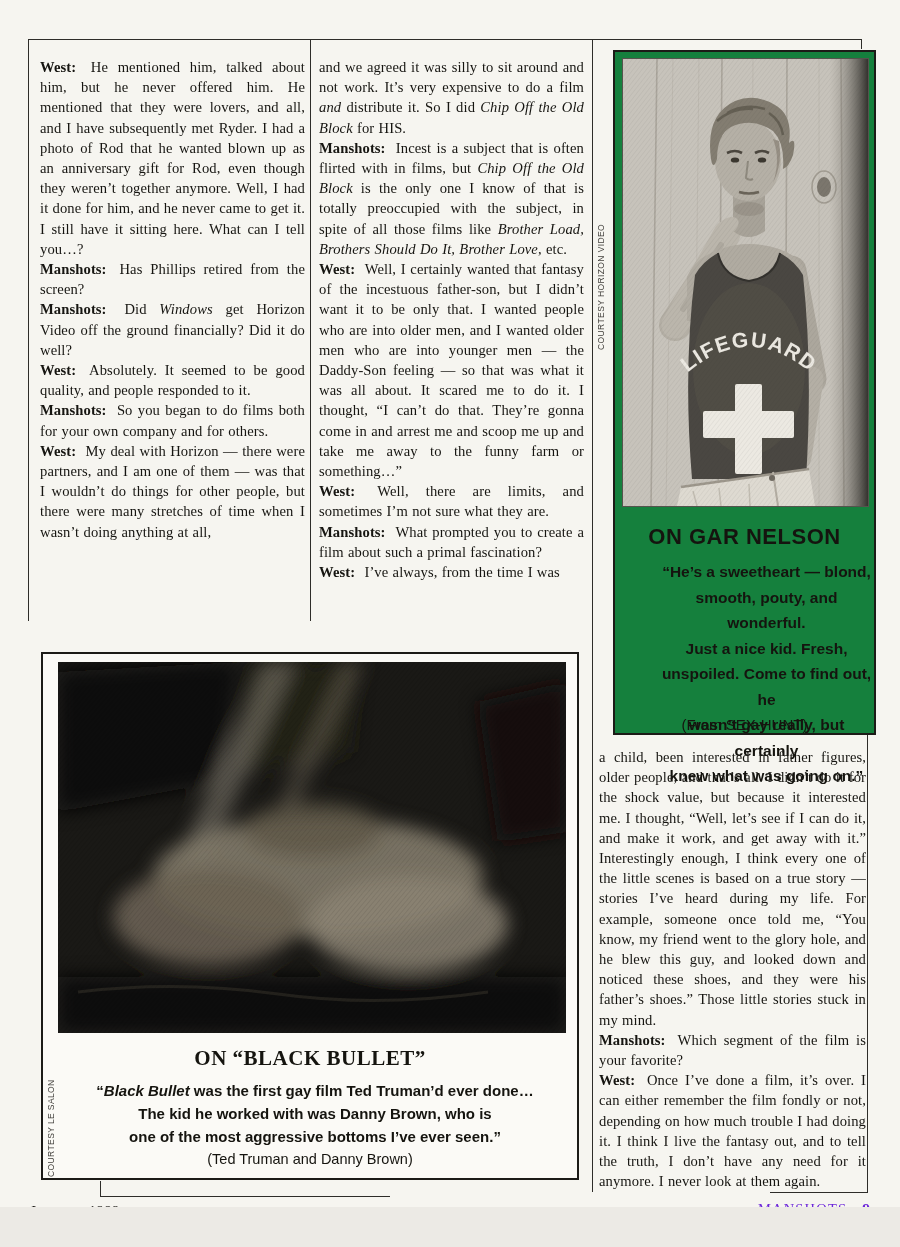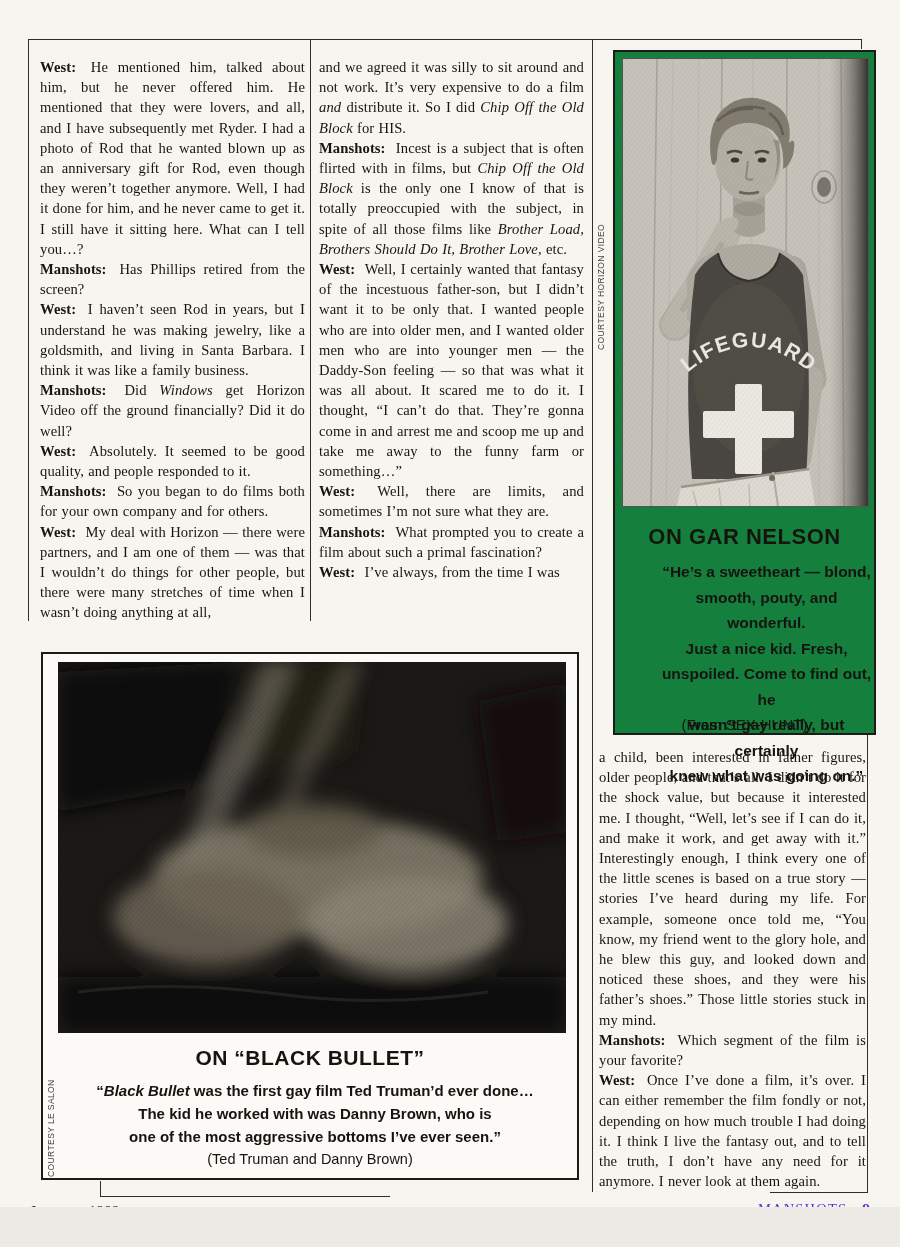--- a/index.html
+++ b/index.html
@@ -36,21 +36,21 @@
   .photo1 svg, .photo2 svg { display:block; width:100%; height:100%; }
   .cap { font-family:"Liberation Sans", sans-serif; text-align:center; width:100%; position:absolute; color:#15140f; }
   #s-title { top:472px; font-size:22px; font-weight:bold; letter-spacing:0.5px; }
   #s-quote { top:507px; font-size:15.5px; font-weight:bold; line-height:25.5px;padding-left:44px; }
   #s-attr  { top:664px; font-size:15px; }
 
   .feature-box { position:absolute; left:41px; top:652px; width:538px; height:528px;
                  background:#fbfaf6; border:2px solid #1c1b17; }
   .photo2 { position:absolute; left:15px; top:8px; width:508px; height:371px; background:#161513; }
   #credit-salon { left:3px; top:405px; height:118px; }
-  #f-title { top:392px; font-size:21px; font-weight:bold; letter-spacing:0.5px; }
+  #f-title { top:392px; font-size:21px; font-weight:bold; letter-spacing:0.5px;font-family:Liberation Serif, serif; }
   #f-quote { top:425px; font-size:15px; font-weight:bold; line-height:23px;padding-left:10px; }
   #f-attr  { top:497px; font-size:14.5px; }
 
   .footer-left  { position:absolute; left:30px; top:1202px; font-size:15.5px; color:#14130f; }
   .footer-left .yr { margin-left:30px; }
   .footer-right { position:absolute; left:700px; top:1200px; width:170px; text-align:right;
                   font-size:14.5px; letter-spacing:1.2px; color:#6d28d9; }
   .footer-right .pg { font-weight:bold; margin-left:15px; font-size:15.5px; letter-spacing:0; }
 </style>
 </head>
@@ -64,21 +64,20 @@
   <div class="frame" id="fl-a"></div>
   <div class="frame" id="fl-b"></div>
   <div class="frame" id="fl-r"></div>
   <div class="frame" id="fl-brh"></div>
   <div class="frame" id="fl-blv"></div>
   <div class="frame" id="fl-blh"></div>
 
   <div class="col" id="col-left">
       <p><span class="b">West: </span><span>He mentioned him, talked about him, but he never offered him. He mentioned that they were lovers, and all, and I have subsequently met Ryder. I had a photo of Rod that he wanted blown up as an anniversary gift for Rod, even though they weren’t together anymore. Well, I had it done for him, and he never came to get it. I still have it sitting here. What can I tell you…?</span></p>
       <p><span class="b">Manshots: </span><span>Has Phillips retired from the screen?</span></p>
-      <p><span class="b">West: </span><span>I haven’t seen Rod in years, but I understand he was making jewelry, like a goldsmith, and living in Santa Barbara. I think it was like a family business.</span></p>
       <p><span class="b">Manshots: </span><span>Did </span><span class="i">Windows</span><span> get Horizon Video off the ground financially? Did it do well?</span></p>
       <p><span class="b">West: </span><span>Absolutely. It seemed to be good quality, and people responded to it.</span></p>
       <p><span class="b">Manshots: </span><span>So you began to do films both for your own company and for others.</span></p>
       <p><span class="b">West: </span><span>My deal with Horizon — there were partners, and I am one of them — was that I wouldn’t do things for other people, but there were many stretches of time when I wasn’t doing anything at all,</span></p>
     </div>
   <div class="col" id="col-mid">
       <p><span>and we agreed it was silly to sit around and not work. It’s very expensive to do a film </span><span class="i">and</span><span> distribute it. So I did </span><span class="i">Chip Off the Old Block</span><span> for HIS.</span></p>
       <p><span class="b">Manshots: </span><span>Incest is a subject that is often flirted with in films, but </span><span class="i">Chip Off the Old Block</span><span> is the only one I know of that is totally preoccupied with the subject, in spite of all those films like </span><span class="i">Brother Load, Brothers Should Do It, Brother Love</span><span>, etc.</span></p>
       <p><span class="b">West: </span><span>Well, I certainly wanted that fantasy of the incestuous father-son, but I didn’t want it to be only that. I wanted people who are into older men, and I wanted older men who are into younger men — the Daddy-Son feeling — so that was what it was all about. It scared me to do it. I thought, “I can’t do that. They’re gonna come in and arrest me and scoop me up and take me away to the funny farm or something…”</span></p>
       <p><span class="b">West: </span><span>Well, there are limits, and sometimes I’m not sure what they are.</span></p>

